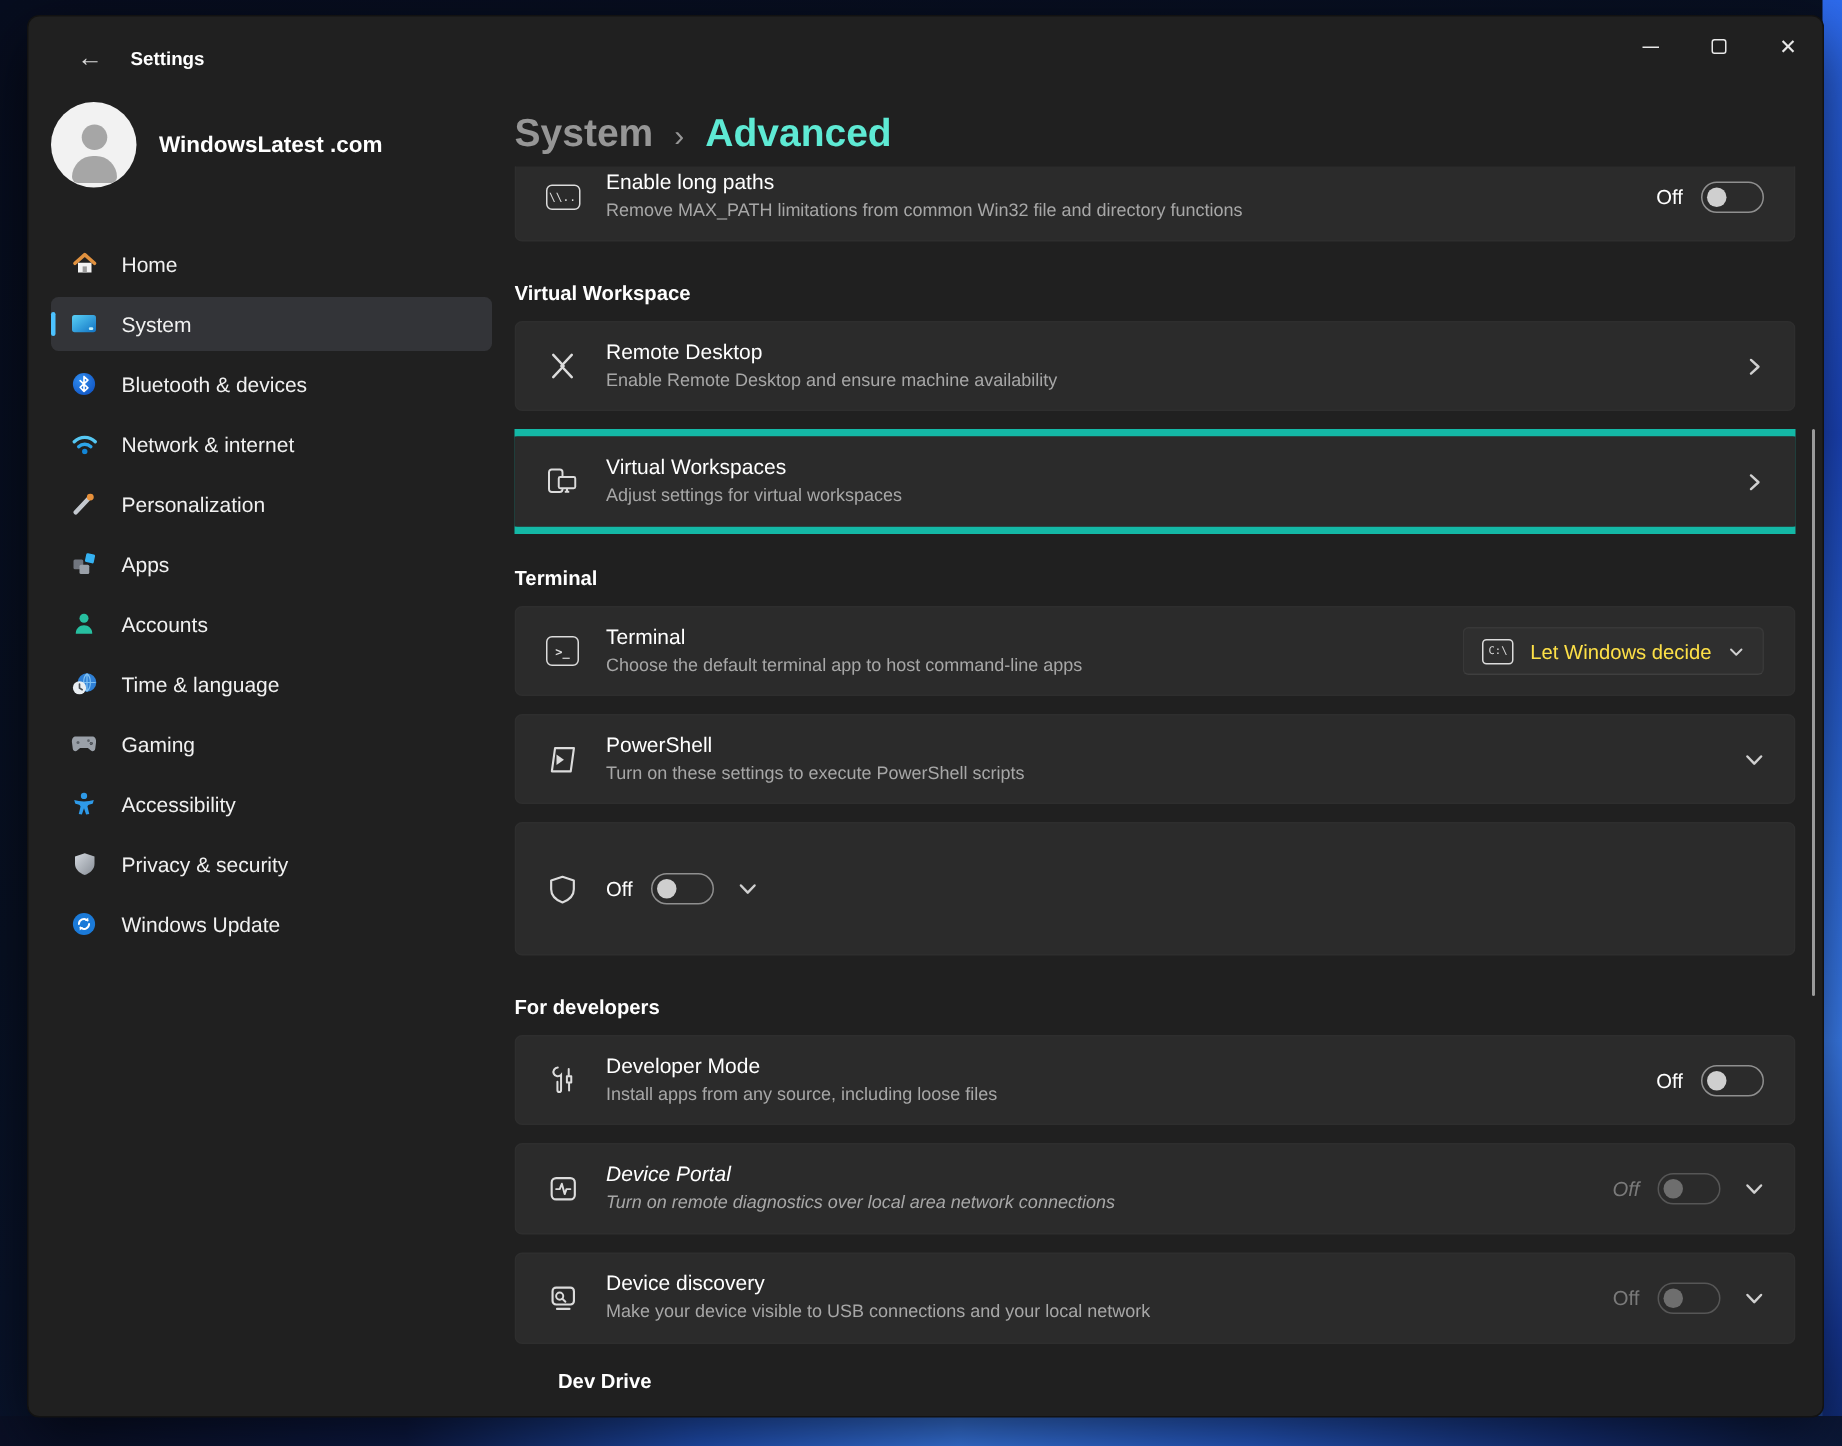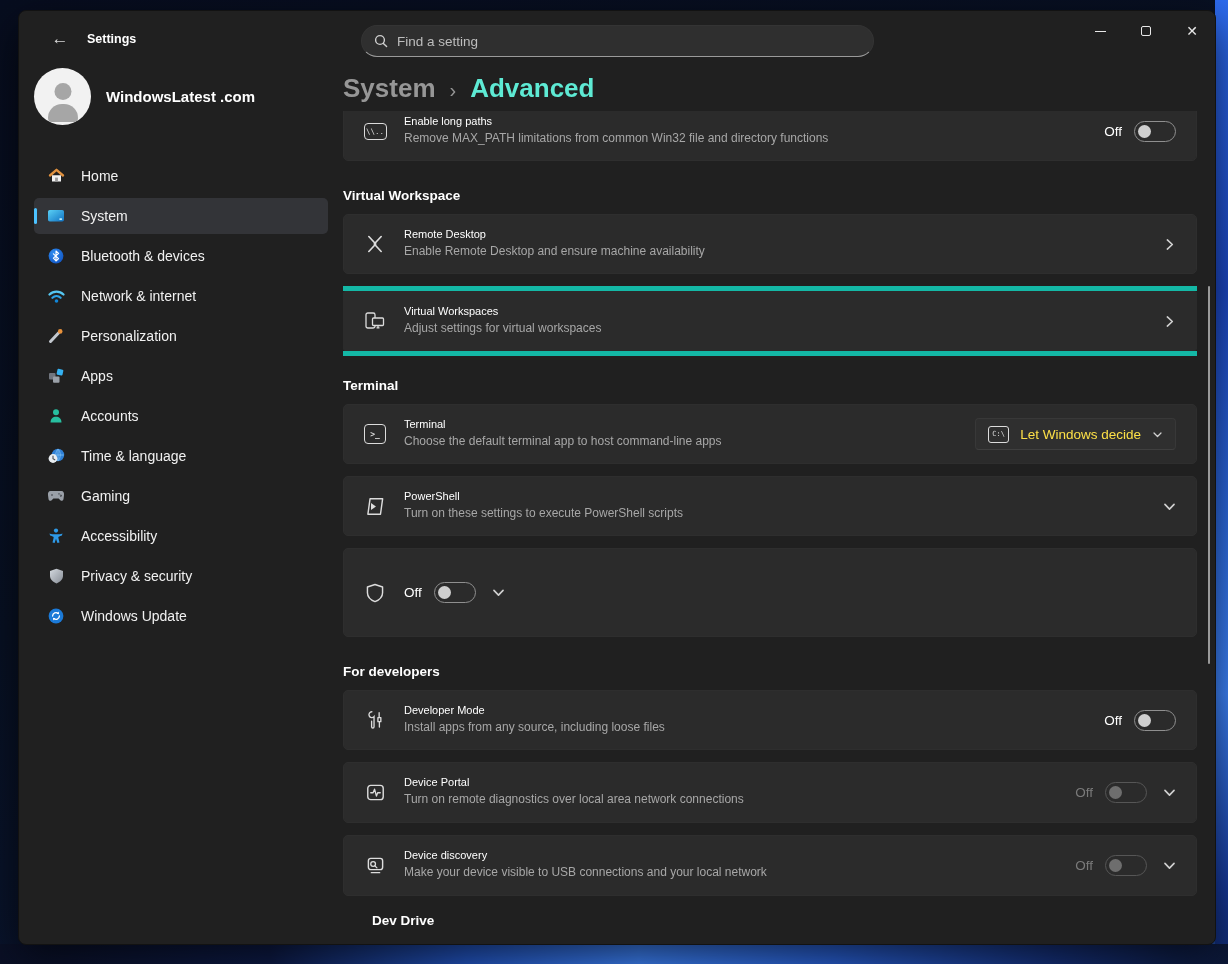--- a/index.html
+++ b/index.html
@@ -65,21 +65,21 @@
 
   .scrollview { position:absolute; left:324px; top:100px; width:854px; bottom:0; overflow:hidden; }
 
   .section-title { font-size:13.5px; font-weight:700; color:#fff; margin:27px 0 11px 0; }
 
   .card { position:relative; background:#2b2b2b; border:1px solid #2e2e2e; border-radius:5px;
     min-height:60px; display:flex; align-items:center; padding:0 20px 0 18px; margin-bottom:12px; }
   .card-ico { width:26px; height:26px; display:flex; align-items:center; justify-content:center;
     flex:none; margin-right:16px; color:#dcdcdc; }
   .card-text { flex:1; padding:10px 0; }
-  .card-title { font-size:11px; color:#fff; margin-bottom:3px; }
+  .card-title { font-size:14px; color:#fff; margin-bottom:3px; }
   .card-desc { font-size:12px; color:#a7a7a7; line-height:1.45; }
   .card-link { font-size:12px; color:#4cc2ff; margin-top:2px; display:inline-block; cursor:pointer; }
   .card-right { display:flex; align-items:center; gap:16px; flex:none; }
 
   .toggle-wrap { display:flex; align-items:center; gap:12px; }
   .toggle-label { font-size:13.5px; color:#fff; }
   .toggle { width:42px; height:21px; border:1px solid #8f8f8f; border-radius:11px; position:relative; cursor:pointer; }
   .toggle .knob { position:absolute; left:3px; top:3px; width:13px; height:13px; border-radius:50%; background:#cfcfcf; }
   .dimmed .toggle-label { color:#7a7a7a; }
   .dimmed .toggle { border-color:#565656; }
@@ -125,29 +125,20 @@
         </div>
       <div class="win-btn">
           <div class="glyph-max"></div>
         </div>
       <div class="win-btn">
           <div class="glyph-close">✕</div>
         </div>
     </div>
   </div>
 
-  <div class="search-box">
-    <span>
-      <svg width="14" height="14" viewBox="0 0 14 14">
-          <circle cx="6" cy="6" r="4.4" stroke="#cfcfcf" stroke-width="1.4" fill="none"></circle>
-          <path d="M9.4 9.4 L12.6 12.6" stroke="#cfcfcf" stroke-width="1.4" stroke-linecap="round"></path>
-        </svg>
-    </span>
-    <input type="text" placeholder="Find a setting" style="">
-  </div>
 
   <div class="sidebar">
     <div class="user-block">
       <div class="avatar">
           <div class="head"></div>
           <div class="body"></div>
         </div>
       <div class="user-name">WindowsLatest .com</div>
     </div>
     <div class="nav">
@@ -466,21 +457,21 @@
       <div class="card-right">
         <div class="toggle-wrap">
           <span class="toggle-label">Off</span>
           <div class="toggle">
               <div class="knob"></div>
             </div>
         </div>
       </div>
     </div>
 
-    <div class="card" style="min-height:61px;">
+    <div class="card" style="min-height:61px;font-style:italic;">
       <span class="card-ico">
         <svg width="19" height="19" viewBox="0 0 16 16">
             <rect x="1.5" y="2" width="13" height="12" rx="2.5" stroke="#dcdcdc" stroke-width="1.2" fill="none"></rect>
             <path d="M4 8.2 H6 L7.2 5.2 L8.8 11 L9.8 8.2 H12" stroke="#dcdcdc" stroke-width="1.1" fill="none" stroke-linecap="round" stroke-linejoin="round"></path>
           </svg>
       </span>
       <div class="card-text">
         <div class="card-title">Device Portal</div>
         <div class="card-desc">Turn on remote diagnostics over local area network connections</div>
       </div>

